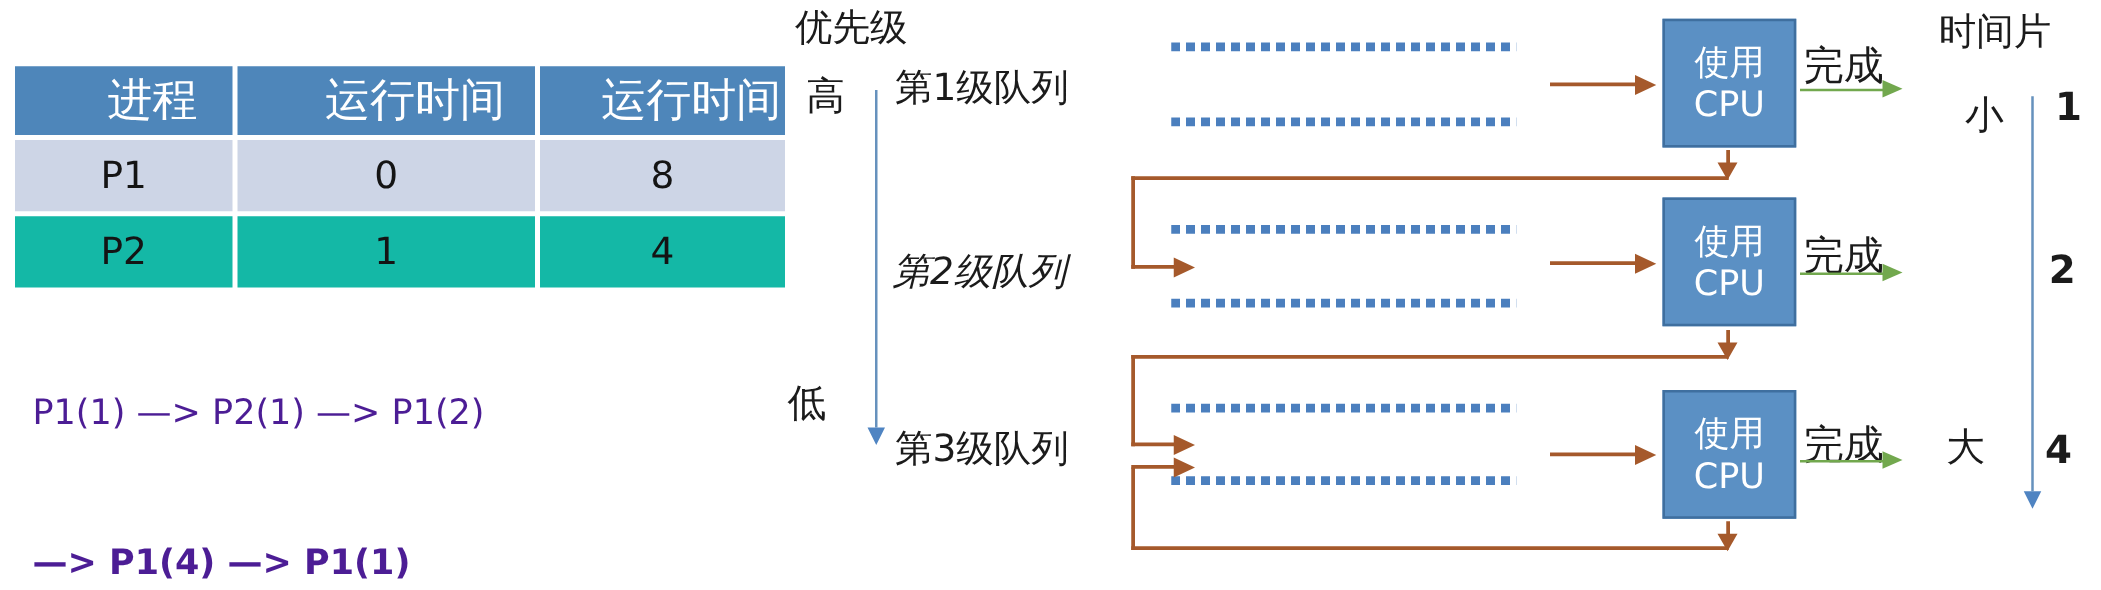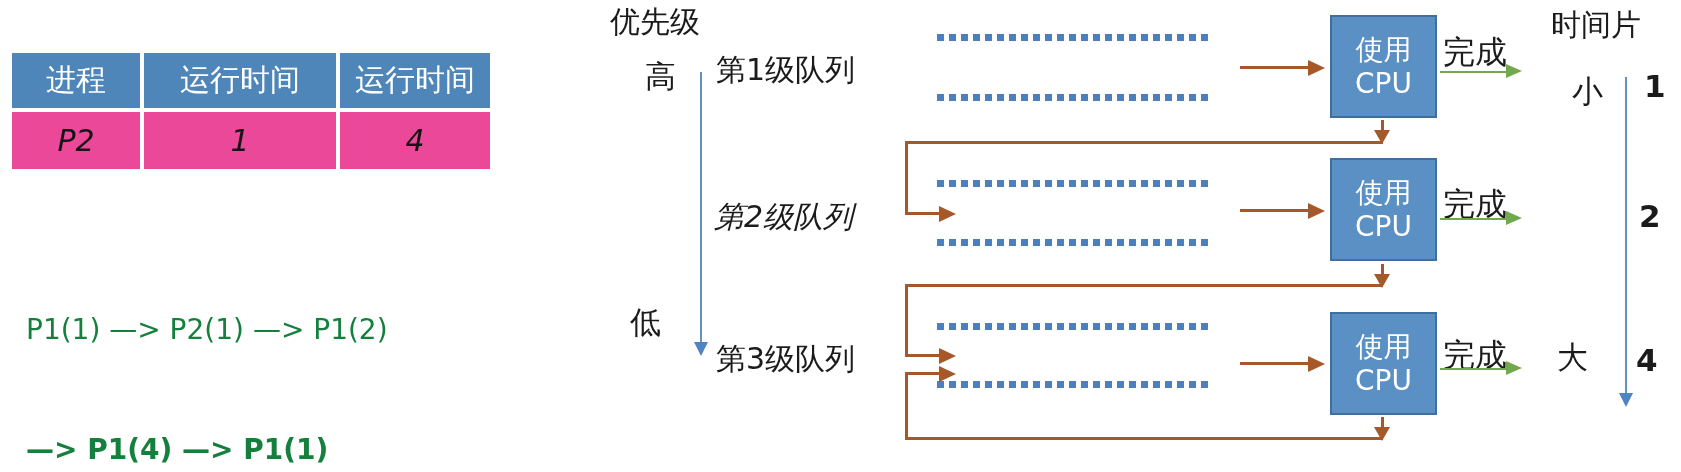--- a/index.html
+++ b/index.html
@@ -8,28 +8,28 @@
     position: relative; width: 1681px; height: 472px;
     background: #ffffff; overflow: hidden;
   }
   
   .ptable {
     position: absolute; left: 8px; top: 49px;
     border-collapse: separate; border-spacing: 4px;
   }
   .ptable th, .ptable td { text-align: center; vertical-align: middle; padding: 0; }
   .ptable th {
-    background: #4e86ba; color: #ffffff; font-size: 30px; font-weight: 500; height: 55px;
+    background: #4e86ba; color: #ffffff; font-size: 36px; font-weight: 500; height: 55px; padding-left: 46px;
   }
   .ptable td { font-size: 30px; color: #141414; height: 57px; font-weight: 500; }
   .col-a { width: 128px; } .col-b { width: 192px; } .col-c { width: 150px; }
   .row-dark td  { background: #cdd5e6; }
-  .row-light td { background: #ec4899; font-style: italic; }
+  .row-light td { background: #14b8a6; }
   
-  .seq { position: absolute; left: 26px; font-size: 28px; color: #15803d; white-space: nowrap; font-weight: 500; }
+  .seq { position: absolute; left: 26px; font-size: 28px; color: #4c1d95; white-space: nowrap; font-weight: 500; }
   
   .t { position: absolute; white-space: nowrap; color: #1b1b1b; }
   .hline { position: absolute; height: 3px; background: #a5592b; }
   .vline { position: absolute; width: 3px; background: #a5592b; }
   .arr-r {
     position: absolute; width: 0; height: 0;
     border-top: 8px solid transparent; border-bottom: 8px solid transparent;
     border-left: 17px solid #a5592b;
   }
   .arr-d {
@@ -71,32 +71,37 @@
 
   <table class="ptable">
     <thead>
       <tr>
         <th class="col-a">进程</th>
         <th class="col-b">运行时间</th>
         <th class="col-c">运行时间</th>
       </tr>
     </thead>
     <tbody>
+      <tr class="row-dark">
+        <td>P1</td>
+        <td>0</td>
+        <td>8</td>
+      </tr>
       <tr class="row-light">
         <td>P2</td>
         <td>1</td>
         <td>4</td>
       </tr>
     </tbody>
   </table>
 
   <div class="seq" style="top:313px;">P1(1) —&gt; P2(1) —&gt; P1(2)</div>
   <div class="seq" style="top:433px;font-weight:bold;">—&gt; P1(4) —&gt; P1(1)</div>
 
-  <div class="t" style="left:610px; top:2px; font-size:30px;">优先级</div>
+  <div class="t" style="left:636px; top:2px; font-size:30px;">优先级</div>
   <div class="t" style="left:645px; top:56px; font-size:31px;">高</div>
   <div class="t" style="left:630px; top:302px; font-size:31px;">低</div>
   <div class="bline" style="left:700px; top:72px; height:270px;"></div>
   <div class="barr" style="left:694px; top:342px;"></div>
 
   <div class="t qlabel" style="left:716px; top:50px;text-align:right;">第1级队列</div>
   <div class="t qlabel" style="left:714px; top:197px;font-style:italic;">第2级队列</div>
   <div class="t qlabel" style="left:716px; top:339px;">第3级队列</div>
 
   <div class="dots" style="left:937px; top:34px;"></div>

